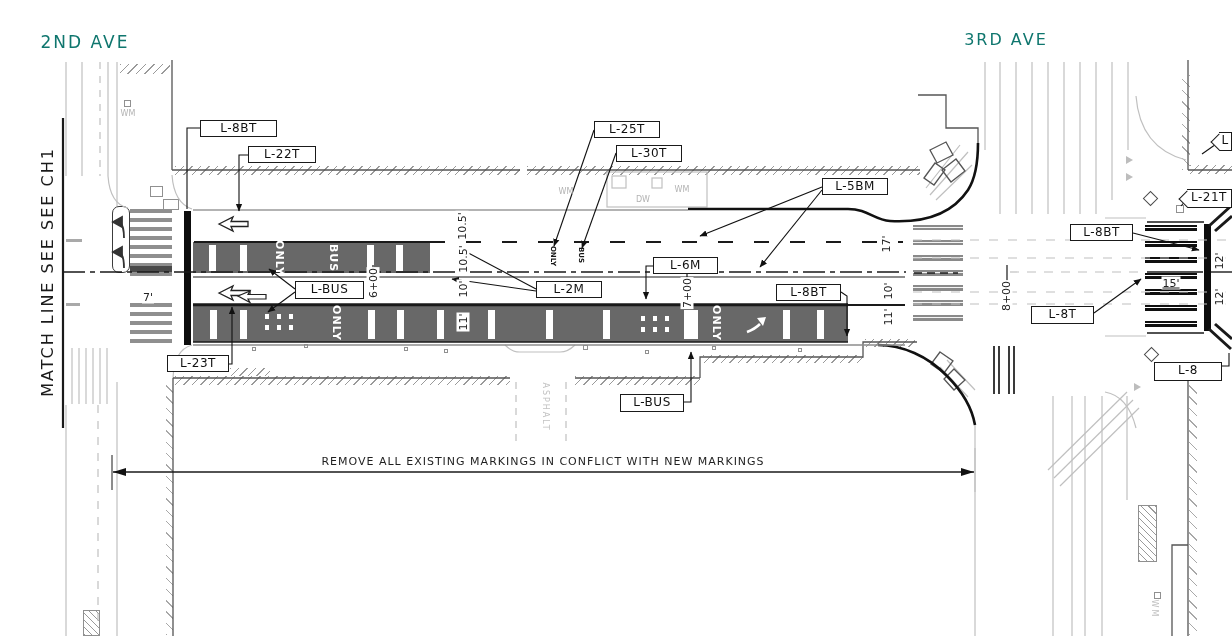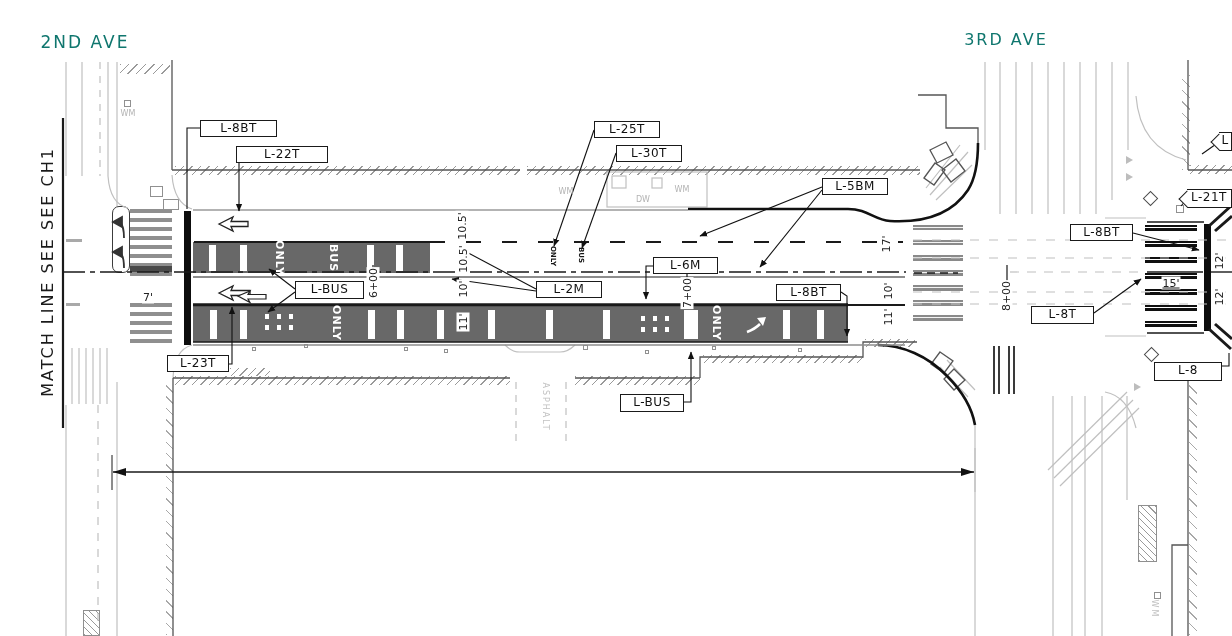--- a/index.html
+++ b/index.html
@@ -266,20 +266,21 @@
           <line x1="999" y1="346" x2="999" y2="394"></line>
         <line x1="1009" y1="346" x2="1009" y2="394"></line>
           <line x1="1014" y1="346" x2="1014" y2="394"></line>
       </g>
     </g>
   </svg>
 
   <div class="avetitle" style="left:85px;top:42px;">2ND AVE</div>
   <div class="avetitle" style="left:1006px;top:39px;font-size:16px;">3RD AVE</div>
   <div class="matchline" style="left:47px;top:272px;">MATCH LINE SEE SEE CH1</div>
+  <div class="notetext" style="left:543px;top:461px;">REMOVE ALL EXISTING MARKINGS IN CONFLICT WITH NEW MARKINGS</div>
 
   <div id="anno-layer">
       <span class="anno dim" style="position: absolute; left: 462px; top: 226px;">10.5'</span>
       <span class="anno dim" style="position: absolute; left: 463px; top: 259px;">10.5'</span>
       <span class="anno dim" style="position: absolute; left: 463px; top: 289px;">10'</span>
       <span class="anno dim" style="position: absolute; left: 463px; top: 322px;">11'</span>
       <span class="anno dim" style="position: absolute; left: 886px; top: 244px;">17'</span>
       <span class="anno dim" style="position: absolute; left: 888px; top: 291px;">10'</span>
       <span class="anno dim" style="position: absolute; left: 888px; top: 317px;">11'</span>
       <span class="anno dim" style="position: absolute; left: 1219px; top: 261px;">12'</span>
@@ -299,21 +300,21 @@
       <span class="anno lt" style="position: absolute; left: 566px; top: 191px;">WM</span>
       <span class="anno lt" style="position: absolute; left: 682px; top: 189px;">WM</span>
       <span class="anno lt" style="position: absolute; left: 643px; top: 199px;">DW</span>
       <span class="anno asphalt" style="position: absolute; left: 1154px; top: 609px;">WM</span>
       <span class="anno asphalt" style="position: absolute; left: 545px; top: 407px;">ASPHALT</span>
     </div>
   <div id="label-layer">
       <div class="lblbox" style="position: absolute; left: 200px; top: 120px; width: 77px; height: 17px;">
         <span class="hextxt">L-8BT</span>
       </div>
-      <div class="lblbox" style="position: absolute; left: 236px; top: 146px; width: 92px; height: 17px;">
+      <div class="lblbox" style="position: absolute; left: 248px; top: 146px; width: 68px; height: 17px;">
         <span class="hextxt">L-22T</span>
       </div>
       <div class="lblbox" style="position: absolute; left: 594px; top: 121px; width: 66px; height: 17px;">
         <span class="hextxt">L-25T</span>
       </div>
       <div class="lblbox" style="position: absolute; left: 616px; top: 145px; width: 66px; height: 17px;">
         <span class="hextxt">L-30T</span>
       </div>
       <div class="lblbox" style="position: absolute; left: 822px; top: 178px; width: 66px; height: 17px;">
         <span class="hextxt">L-5BM</span>

